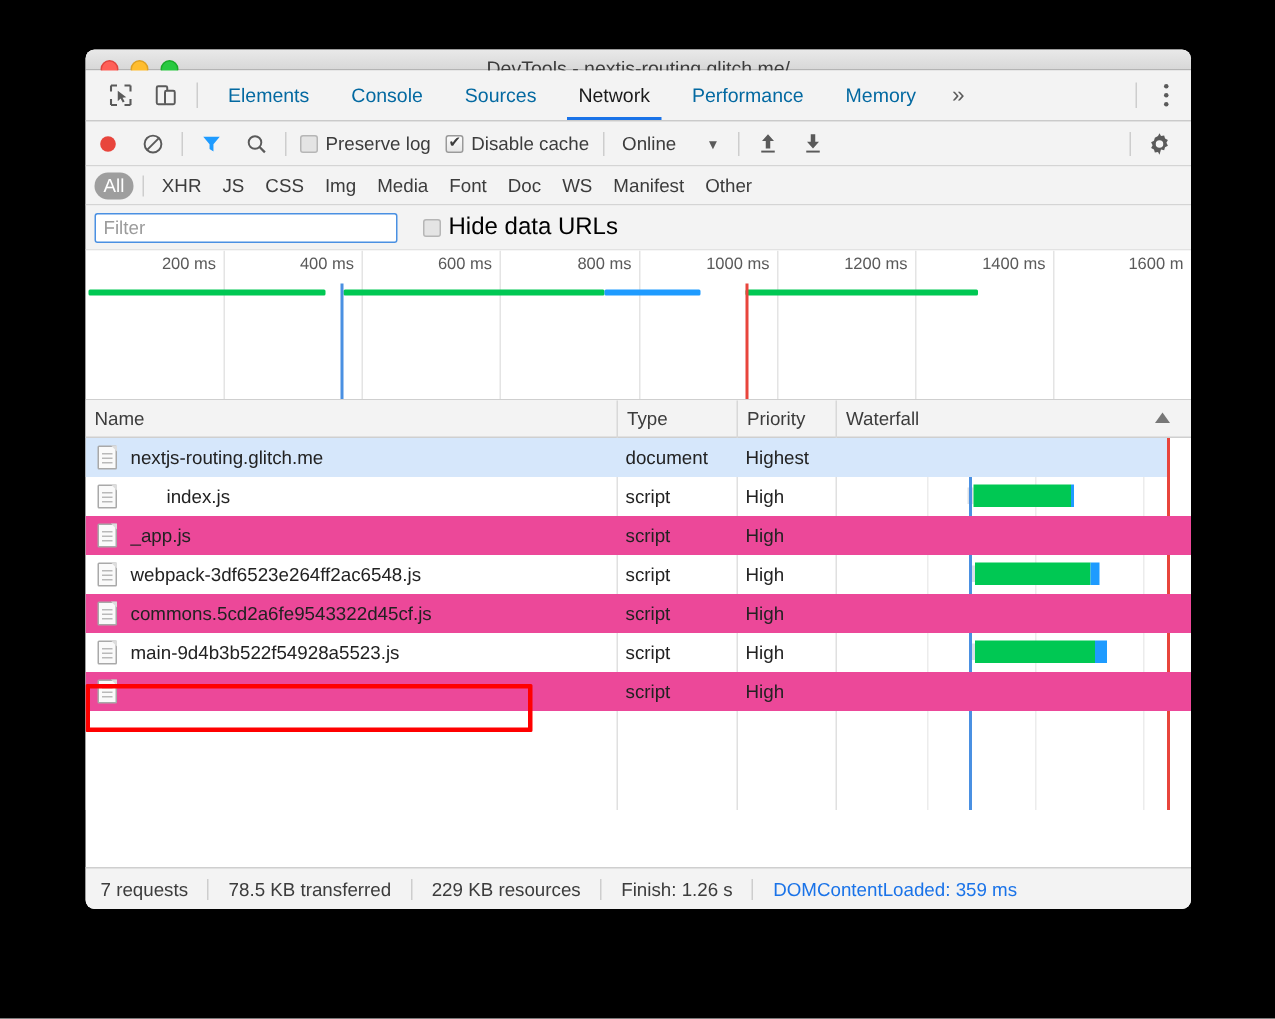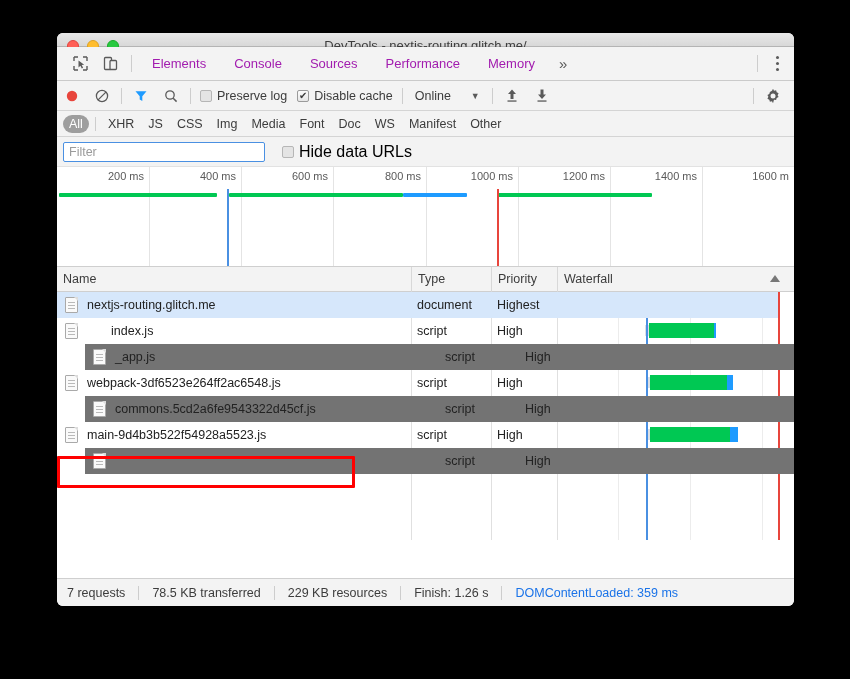--- a/index.html
+++ b/index.html
@@ -43,21 +43,21 @@
     display:flex; align-items:stretch; position:relative;
   }
   .tool-ico {
     width:30px; display:flex; align-items:center; justify-content:center;
     color:#5a5a5a; cursor:pointer;
   }
   .tool-ico:first-child { margin-left:8px; }
   .vsep { width:1px; background:#cdcdcd; margin:8px 6px; }
   .tab {
     padding:0 14px; display:flex; align-items:center; font-size:13px;
-    color:#a21caf; cursor:pointer; position:relative;
+    color:#0369a1; cursor:pointer; position:relative;
   }
   .tab.active { color:#1a1a1a; }
   .tab.active::after {
     content:''; position:absolute; left:6px; right:6px; bottom:0;
     height:2px; background:#1a73e8;
   }
   #tabbar .more { padding:0 10px; display:flex; align-items:center; color:#5a5a5a;
     font-size:15px; cursor:pointer; }
   #tabbar .spacer { flex:1; }
   #kebab { width:26px; display:flex; flex-direction:column; align-items:center;
@@ -132,21 +132,21 @@
   }
   .th { position:absolute; top:0; height:25px; line-height:25px; padding-left:6px;
     border-left:1px solid #d8d8d8; cursor:pointer; }
   .th.first { border-left:none; }
   #sort-arrow { position:absolute; right:14px; top:8px;
     width:0;height:0;border-left:5px solid transparent;border-right:5px solid transparent;
     border-bottom:7px solid #777; }
 
   #rows { position:relative; height:248px; }
   .row { position:relative; height:26px; font-size:12.5px; color:#222; }
-  .row.alt { background:#737373;margin-left:28px; }
+  .row.alt { background:#ec4899; }
   .row.sel { background:#d6e7fb; }
   .cell { position:absolute; top:0; height:26px; line-height:26px;
     white-space:nowrap; overflow:hidden; }
   .cell.name { left:0; padding-left:30px; }
   .cell.type { left:354px; padding-left:6px; }
   .cell.prio { left:434px; padding-left:6px; }
   .doc-icon {
     position:absolute; left:8px; top:5px; width:13px; height:16px;
     background:#fafafa; border:1px solid #a9a9a9; border-radius:1px;
   }
@@ -216,20 +216,23 @@
     </div>
     <div class="vsep"></div>
     <div class="tab">
         <span>Elements</span>
       </div>
     <div class="tab">
         <span>Console</span>
       </div>
     <div class="tab">
         <span>Sources</span>
+      </div>
+    <div class="tab active">
+        <span>Network</span>
       </div>
     <div class="tab">
         <span>Performance</span>
       </div>
     <div class="tab">
         <span>Memory</span>
       </div>
     <div class="more">»</div>
     <div class="spacer"></div>
     <div class="vsep"></div>

